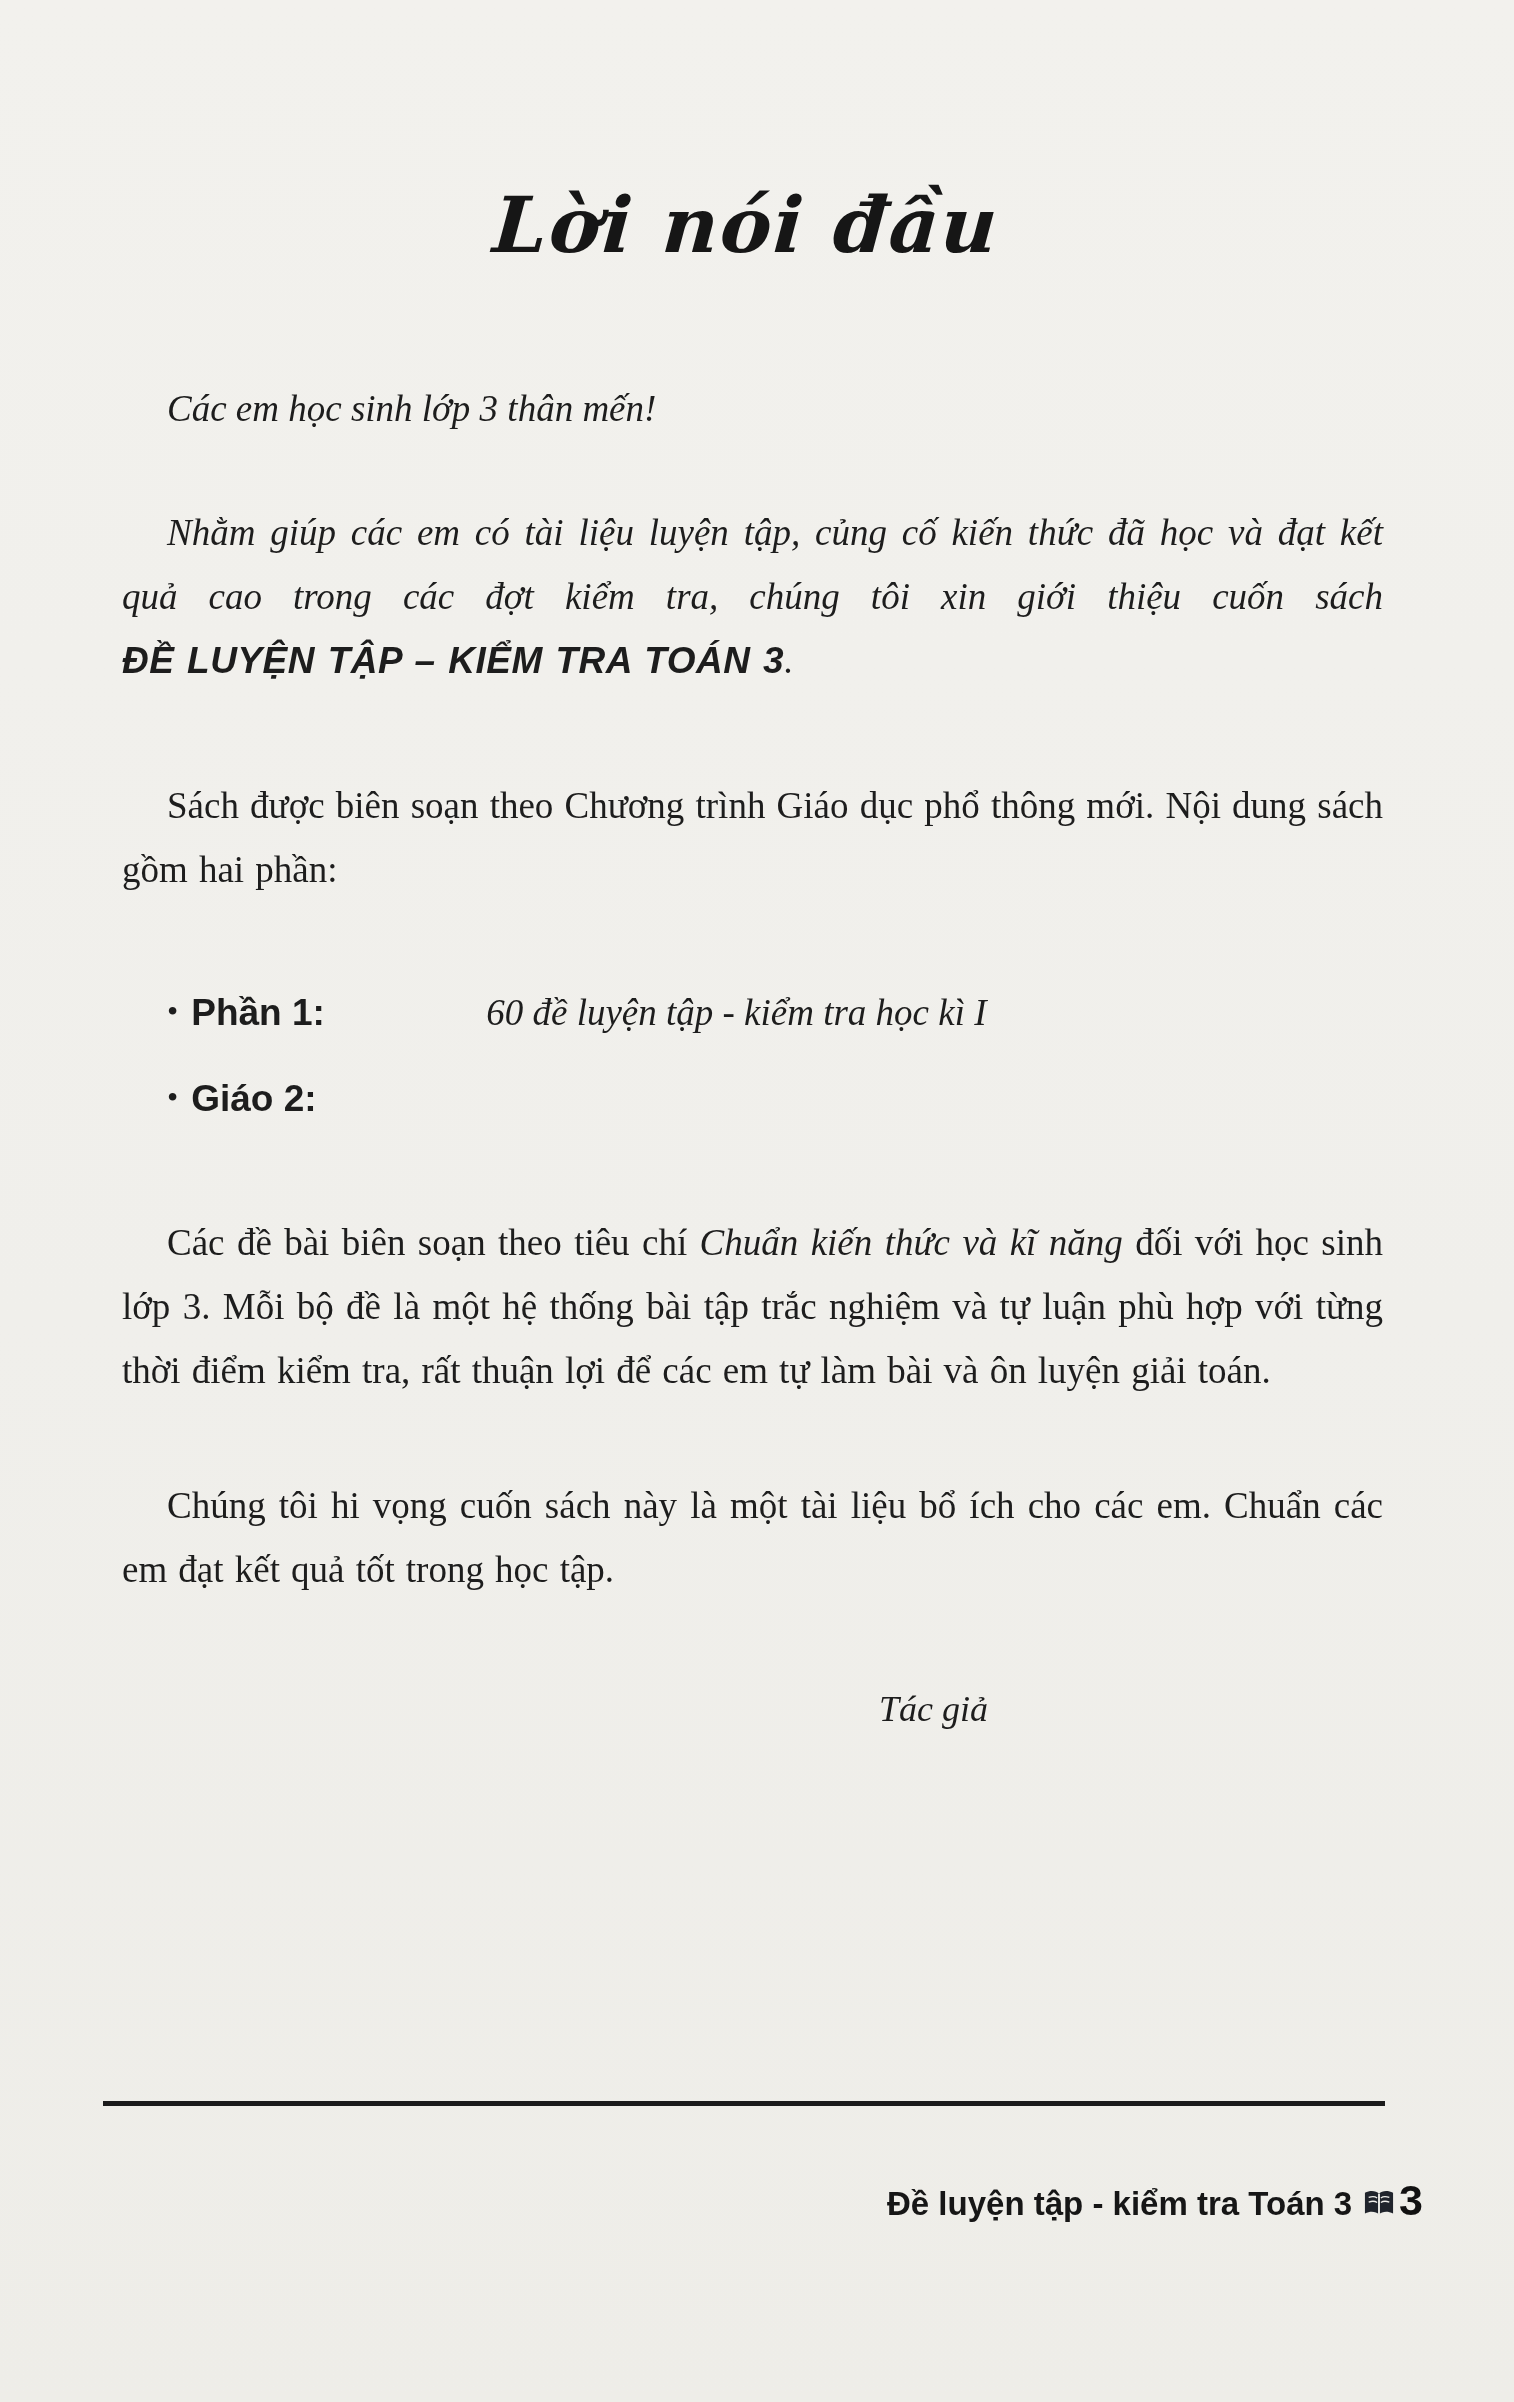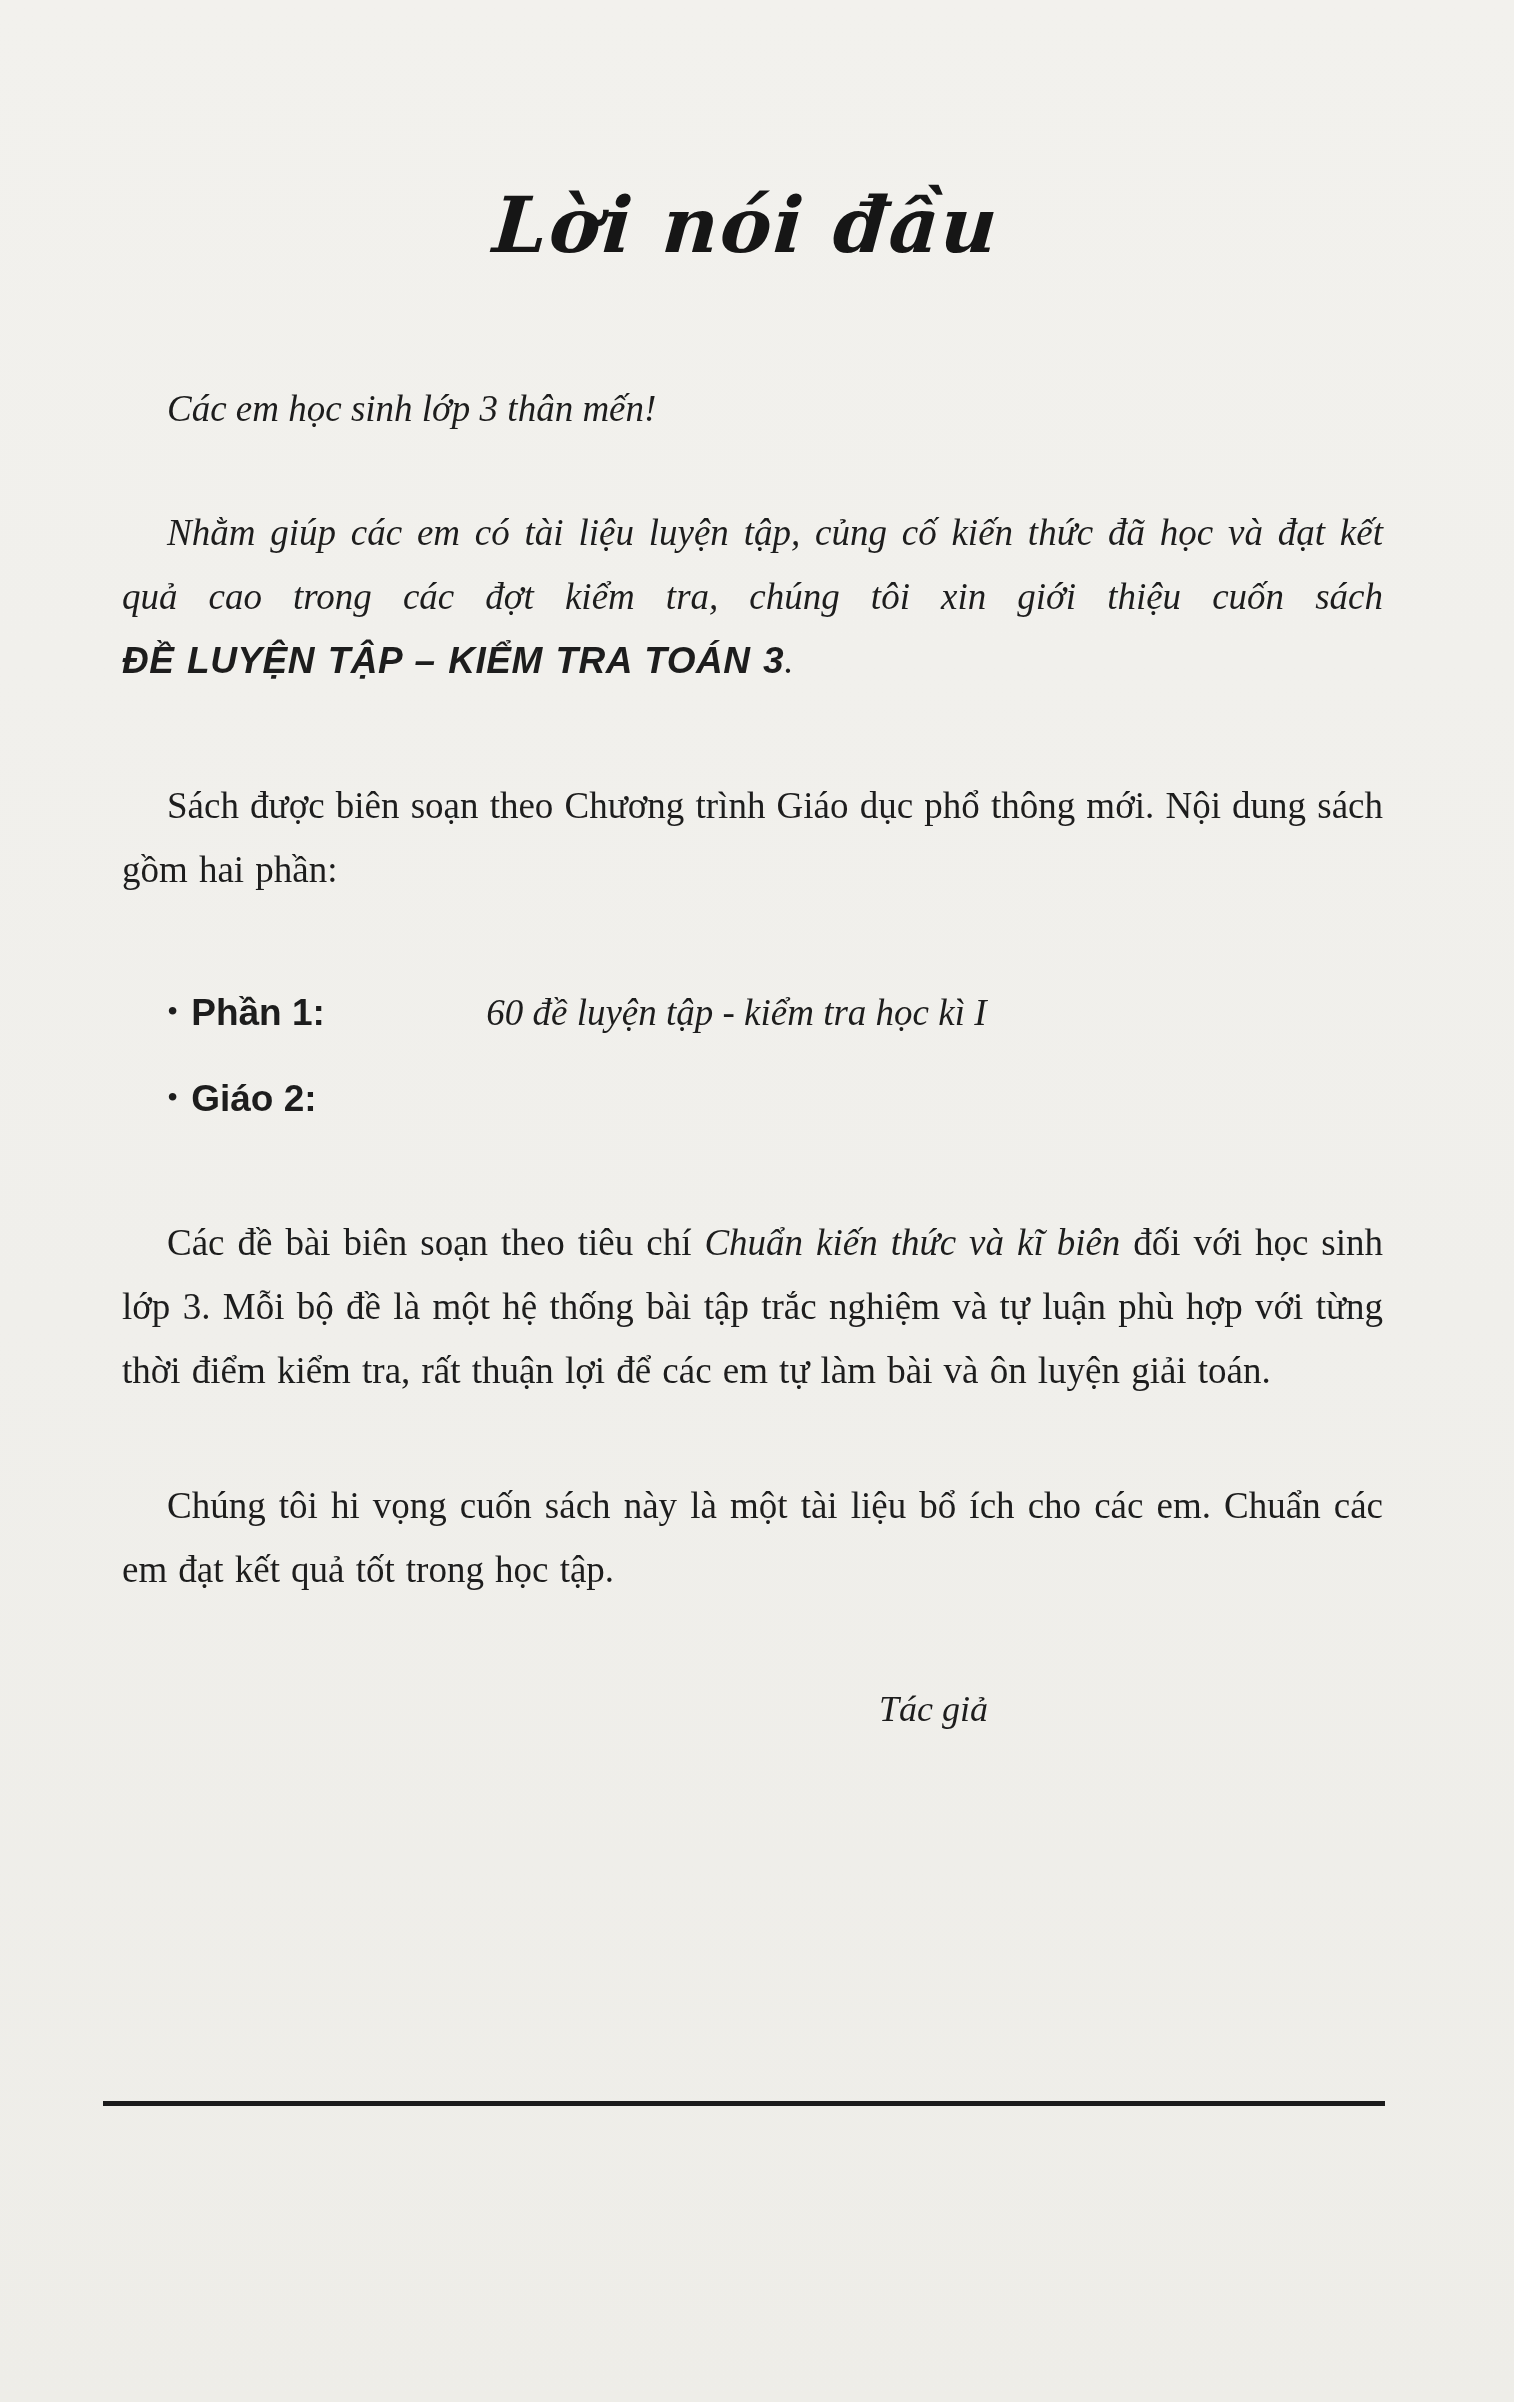--- a/index.html
+++ b/index.html
@@ -146,23 +146,34 @@
       <span class="bullet">•</span>
       <span class="part-label">Phần 1:</span>
       <span class="part-desc">60 đề luyện tập - kiểm tra học kì I</span>
     </div>
     <div class="part-row">
       <span class="bullet">•</span>
       <span class="part-label">Giáo 2:</span>
     </div>
   </div>
 
-  <p class="para para-3"><span>Các đề bài biên soạn theo tiêu chí </span><span class="italic-phrase">Chuẩn kiến thức và kĩ biên</span><span> đối với học sinh lớp 3. Mỗi bộ đề là một hệ thống bài tập trắc nghiệm và tự luận phù hợp với từng thời điểm kiểm tra, rất thuận lợi để các em tự làm bài và ôn luyện giải toán.</span></p>
+  <p class="para para-3"><span>Các đề bài biên soạn theo tiêu chí </span><span class="italic-phrase">Chuẩn kiến thức và kĩ năng</span><span> đối với học sinh lớp 3. Mỗi bộ đề là một hệ thống bài tập trắc nghiệm và tự luận phù hợp với từng thời điểm kiểm tra, rất thuận lợi để các em tự làm bài và ôn luyện giải toán.</span></p>
 
   <p class="para para-4">Chúng tôi hi vọng cuốn sách này là một tài liệu bổ ích cho các em. Chuẩn các em đạt kết quả tốt trong học tập.</p>
 
   <p class="signature">Tác giả</p>
 
   <div class="footer-rule"></div>
 
+  <div class="footer">
+    <span class="footer-text">Đề luyện tập - kiểm tra Toán 3</span>
+    <span class="footer-logo">
+      <svg width="32" height="30" viewBox="0 0 34 32" xmlns="http://www.w3.org/2000/svg">
+        <path d="M2 4 C8 1, 14 2, 17 5 C20 2, 26 1, 32 4 L32 26 C26 23, 20 24, 17 27 C14 24, 8 23, 2 26 Z" fill="#20242c"></path>
+        <path d="M17 5 L17 27" stroke="#f1f0ec" stroke-width="2"></path>
+        <path d="M6 9 C10 7.5, 13 8, 15 9.5 M6 14 C10 12.5, 13 13, 15 14.5 M19 9.5 C21 8, 24 7.5, 28 9 M19 14.5 C21 13, 24 12.5, 28 14" stroke="#f1f0ec" stroke-width="1.4" fill="none"></path>
+      </svg>
+    </span>
+    <span class="page-num">3</span>
+  </div>
 
 </div>
 
 
 </body></html>

